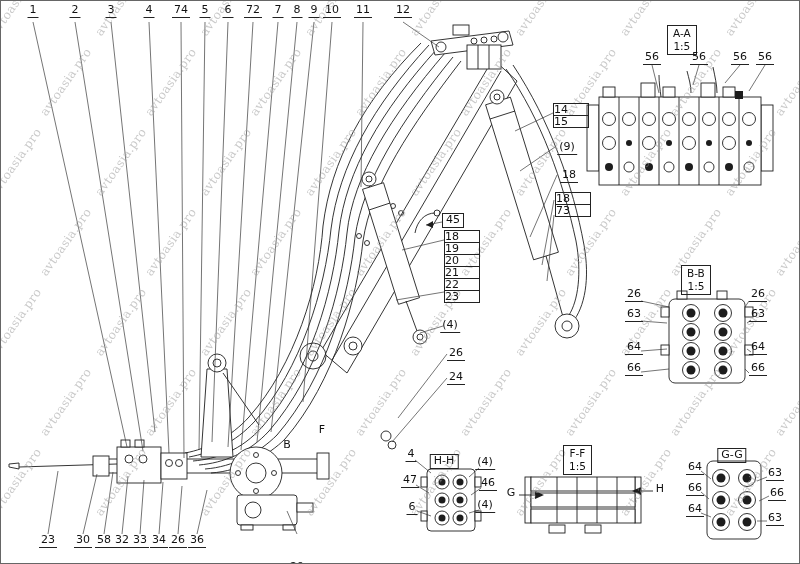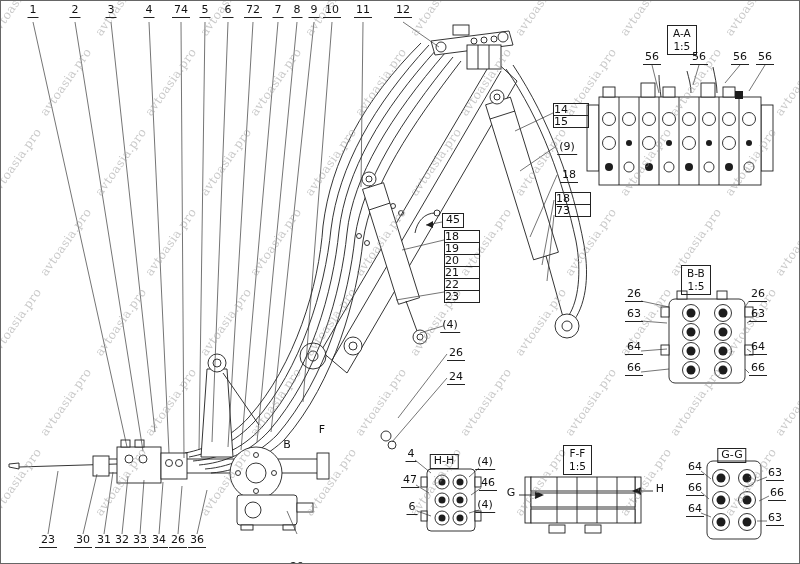--- a/index.html
+++ b/index.html
@@ -392,21 +392,21 @@
     <div class="co u" style="left:252px;top:3px">72</div>
     <div class="co u" style="left:277px;top:3px">7</div>
     <div class="co u" style="left:296px;top:3px">8</div>
     <div class="co u" style="left:313px;top:3px">9</div>
     <div class="co u" style="left:331px;top:3px">10</div>
     <div class="co u" style="left:362px;top:3px">11</div>
     <div class="co u" style="left:402px;top:3px">12</div>
 
     <div class="co u" style="left:47px;top:533px">23</div>
     <div class="co u" style="left:82px;top:533px">30</div>
-    <div class="co u" style="left:103px;top:533px">31</div>
+    <div class="co u" style="left:103px;top:533px">58</div>
     <div class="co u" style="left:121px;top:533px">32</div>
     <div class="co u" style="left:139px;top:533px">33</div>
     <div class="co u" style="left:158px;top:533px">34</div>
     <div class="co u" style="left:177px;top:533px">26</div>
     <div class="co u" style="left:196px;top:533px">36</div>
     <div class="co u" style="left:296px;top:560px">29</div>
 
     <div class="co box" style="left:452px;top:212px">45</div>
     <div class="stack" style="left:443px;top:230px">
       <div class="cell">18</div>

